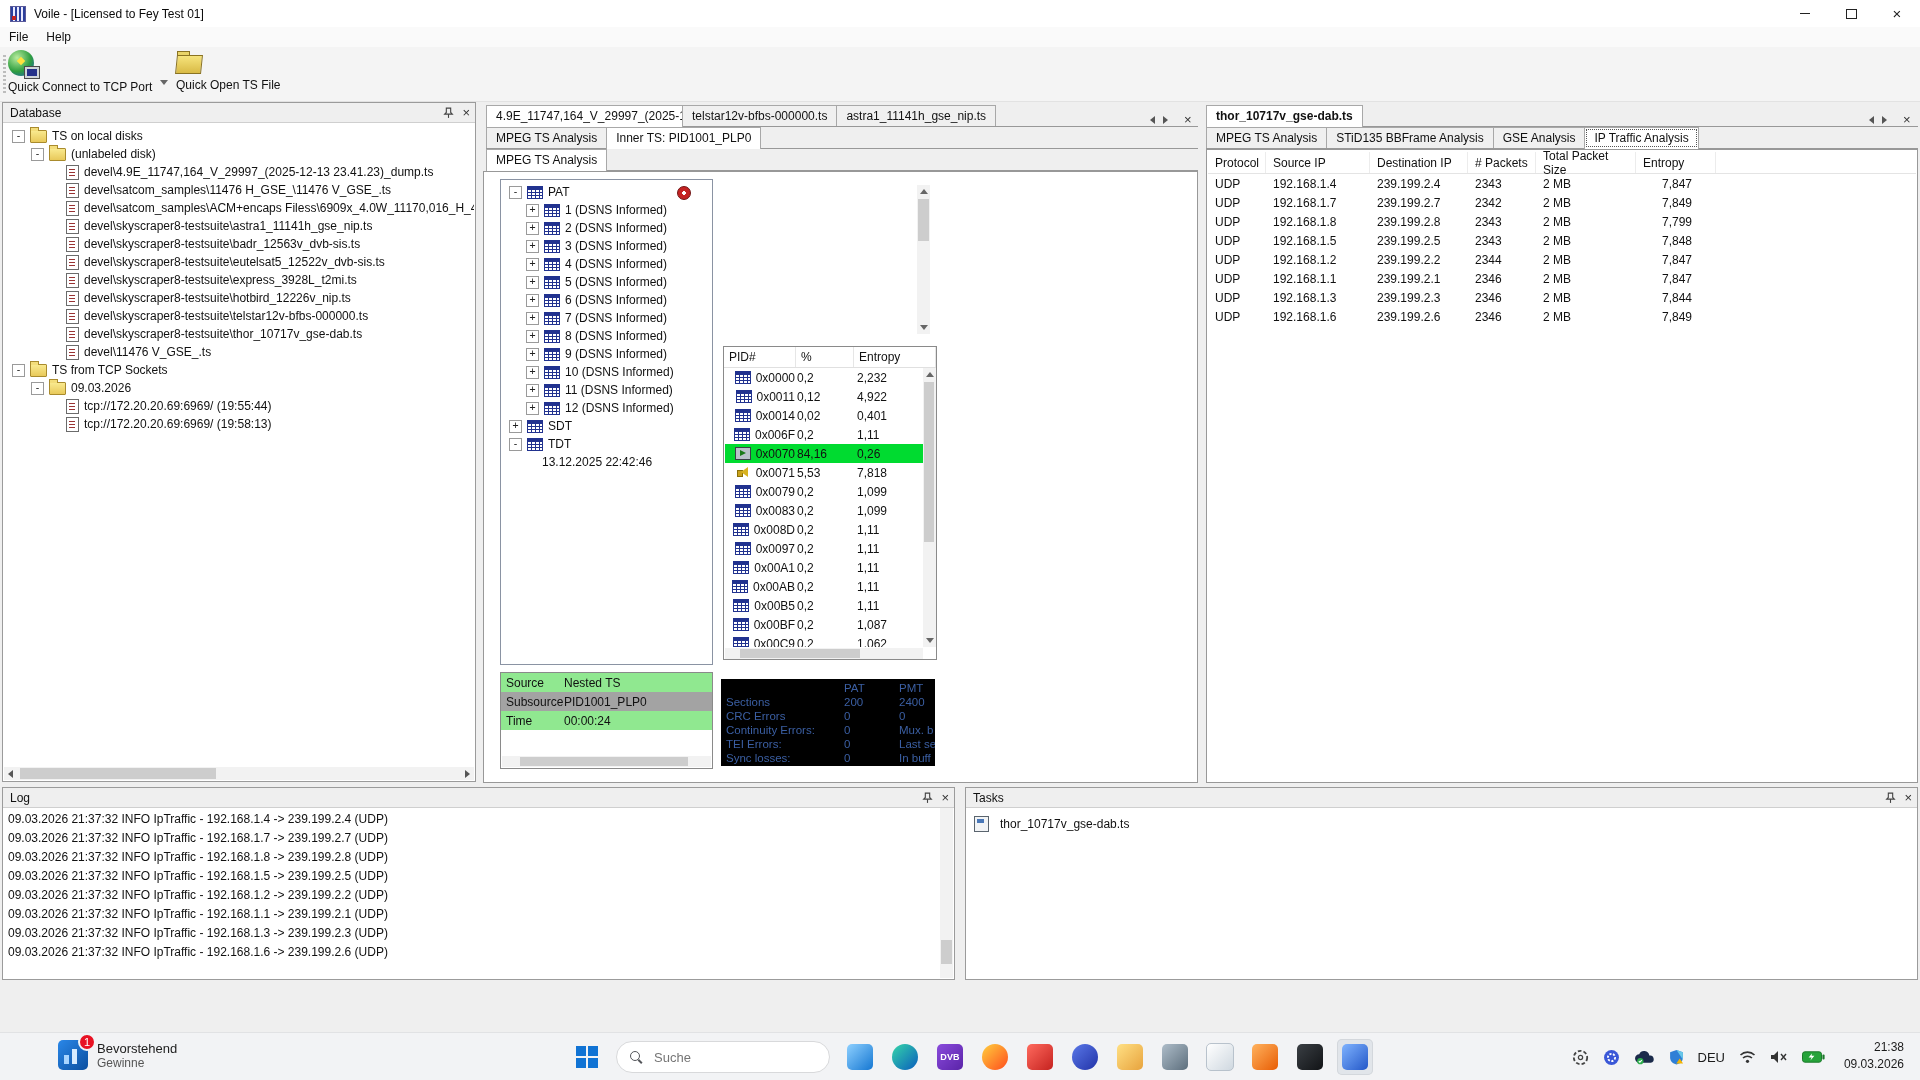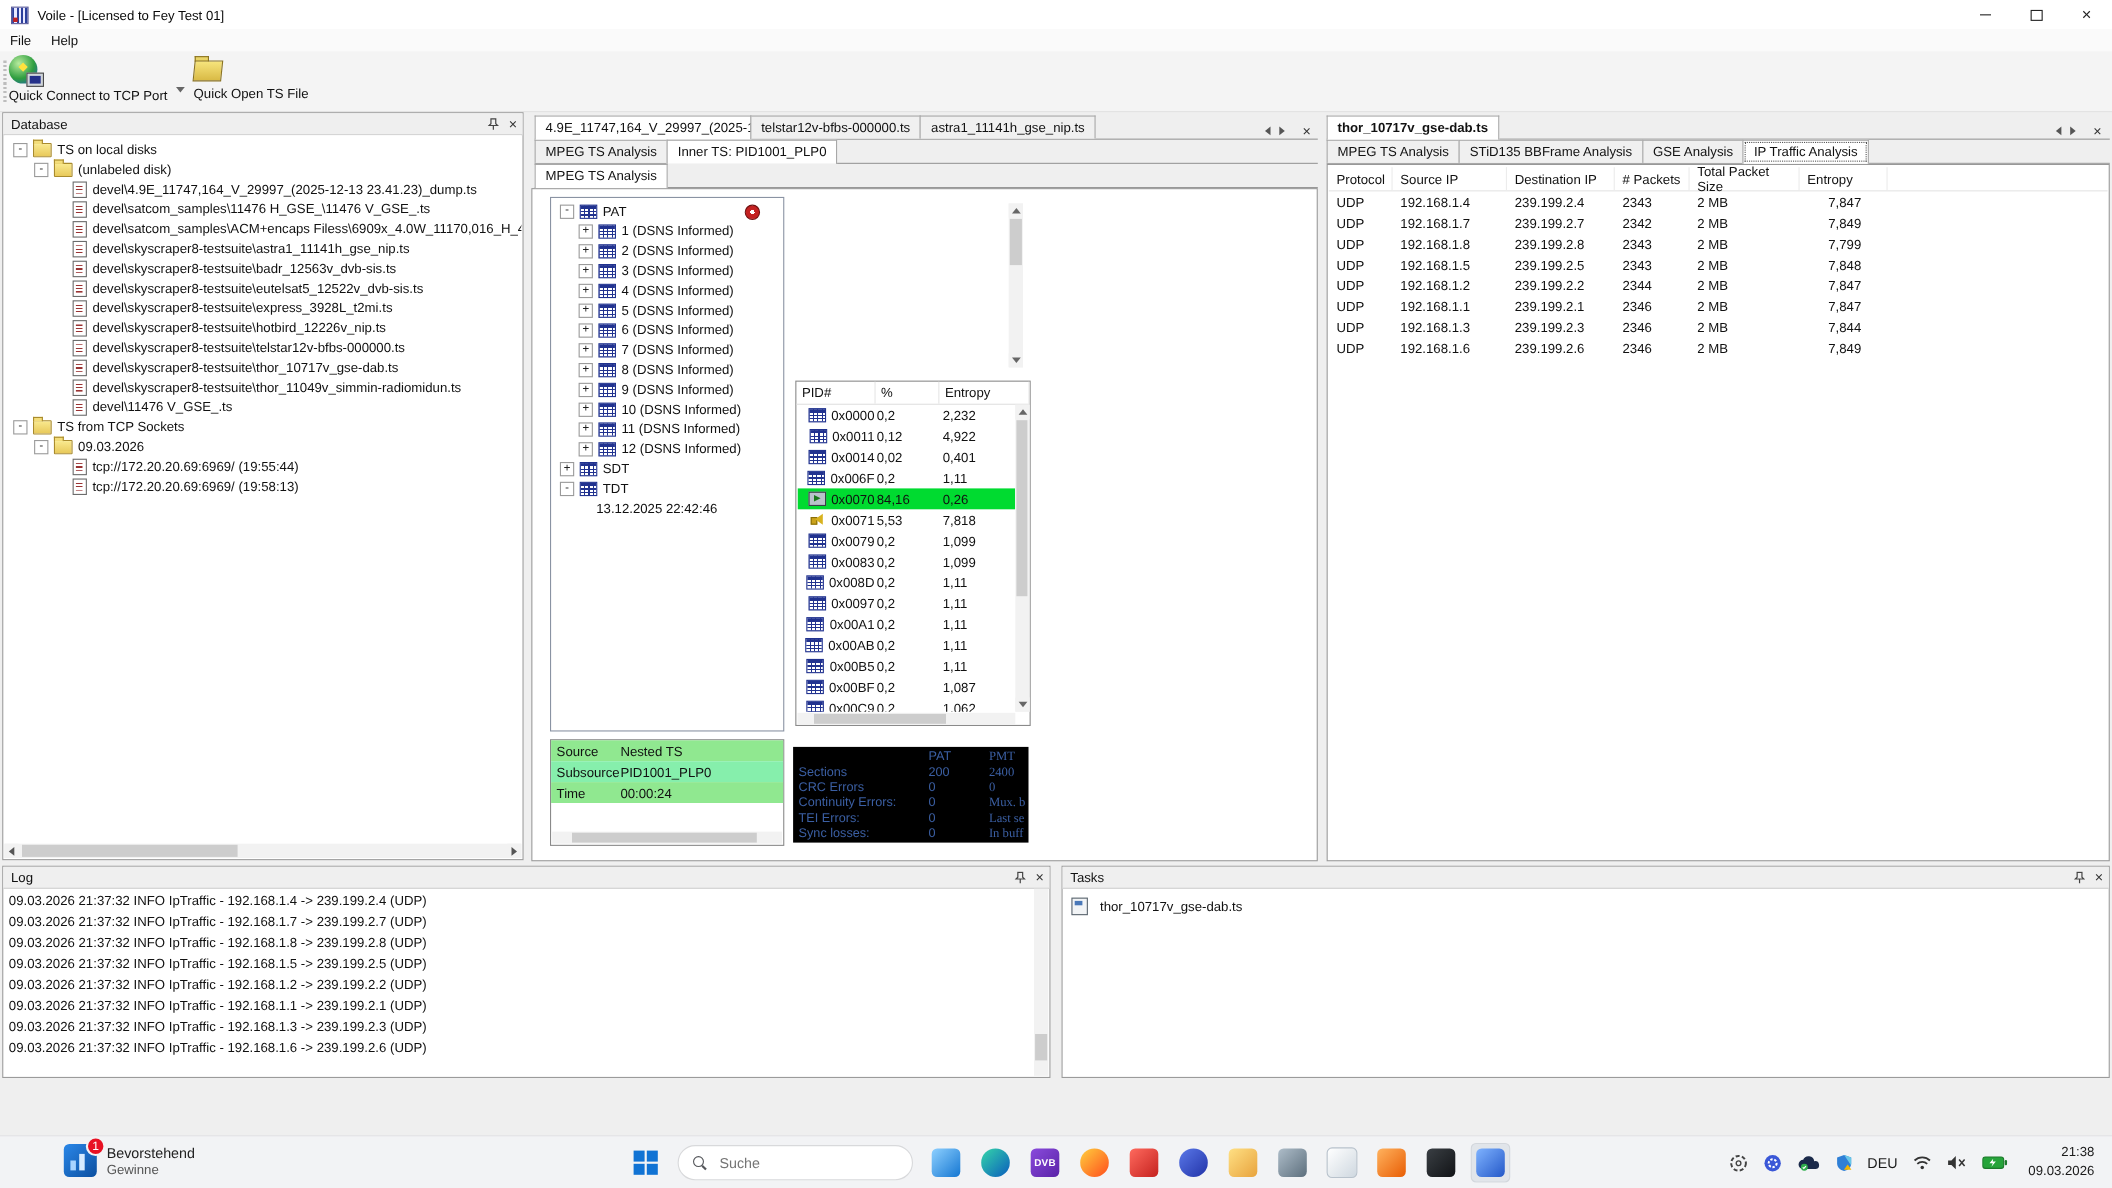--- a/index.html
+++ b/index.html
@@ -114,26 +114,26 @@
   .pid-row{display:flex;align-items:center;height:19px;font-size:12px;}
   .pid-row .c1{width:67px;display:flex;align-items:center;padding-left:3px;flex:none;justify-content:flex-end;}
   .pid-row .c2{width:58px;flex:none;padding-left:2px;}
   .pid-row .c3{flex:1;padding-left:2px;}
   .pid-row.sel{background:#00db30;}
   
   #src-box{position:absolute;left:16px;top:500px;width:211px;height:95px;border:1px solid #8a8a8a;background:#fff;}
   .srow{height:19px;display:flex;align-items:center;font-size:12px;}
   .srow .k{width:58px;padding-left:5px;flex:none;}
   .srow.g1{background:#90e890;}
-  .srow.g2{background:#86efac;}
+  .srow.g2{background:#a3a3a3;}
   #stats-box{position:absolute;left:237px;top:507px;width:214px;height:87px;background:#000;padding-top:2px;box-sizing:border-box;}
   .strow{display:flex;height:14px;align-items:center;font-size:11.5px;color:#3b5fa3;white-space:nowrap;overflow:hidden;}
   .strow .l{width:118px;padding-left:5px;flex:none;}
   .strow .p{width:55px;flex:none;}
-  .strow .m{flex:1;overflow:hidden;font-family:Liberation Serif, serif;}
+  .strow .m{flex:1;overflow:hidden;}
   
   .iphdr{position:absolute;left:1px;top:2px;right:1px;height:21px;display:flex;align-items:flex-end;font-size:12px;border-bottom:1px solid #e4e4e4;}
   .iphdr span{height:100%;display:flex;align-items:center;padding-left:7px;border-right:1px solid #ececec;box-sizing:border-box;}
   .ic0{width:58px;}.ic1{width:104px;}.ic2{width:98px;}.ic3{width:68px;}.ic4{width:100px;}.ic5{width:80px;}
   #ip-rows{position:absolute;left:1px;top:24px;right:1px;}
   .ip-row{display:flex;height:19px;align-items:center;font-size:12px;}
   .ip-row span{padding-left:7px;box-sizing:border-box;}
   .ip-row .ic5{padding-left:26px;}
   
   .taskbar{position:absolute;left:0;top:1032px;width:1920px;height:48px;background:#f2f3f5;border-top:1px solid #e1e2e4;box-sizing:border-box;}
@@ -267,25 +267,20 @@
       </div>
       <div class="trow" style="padding-left: 46px;">
         <span class="expsp"></span>
         <span class="ico file"></span>
         <span class="tlabel">devel\skyscraper8-testsuite\telstar12v-bfbs-000000.ts</span>
       </div>
       <div class="trow" style="padding-left: 46px;">
         <span class="expsp"></span>
         <span class="ico file"></span>
         <span class="tlabel">devel\skyscraper8-testsuite\thor_10717v_gse-dab.ts</span>
-      </div>
-      <div class="trow" style="padding-left: 46px;">
-        <span class="expsp"></span>
-        <span class="ico file"></span>
-        <span class="tlabel">devel\skyscraper8-testsuite\thor_11049v_simmin-radiomidun.ts</span>
       </div>
       <div class="trow" style="padding-left: 46px;">
         <span class="expsp"></span>
         <span class="ico file"></span>
         <span class="tlabel">devel\11476 V_GSE_.ts</span>
       </div>
       <div class="trow" style="padding-left: 8px;">
         <span class="exp">-</span>
         <span class="ico folder"></span>
         <span class="tlabel">TS from TCP Sockets</span>

